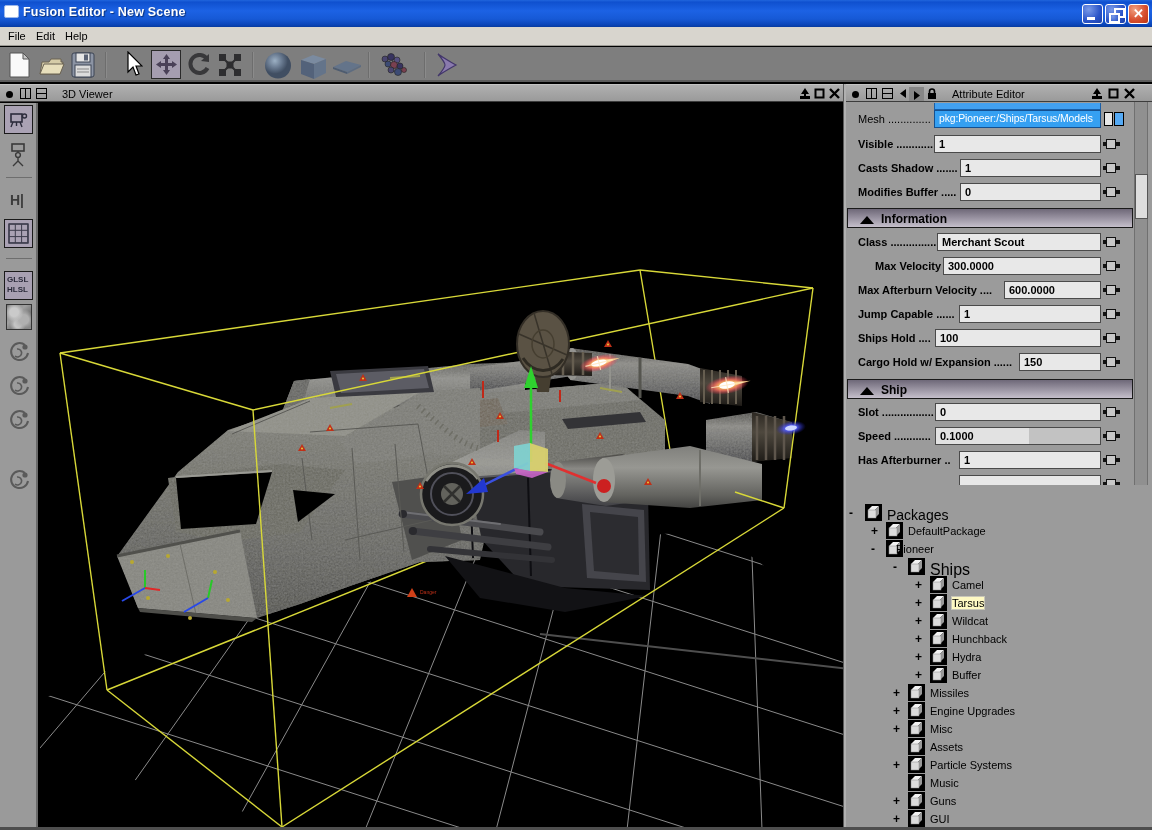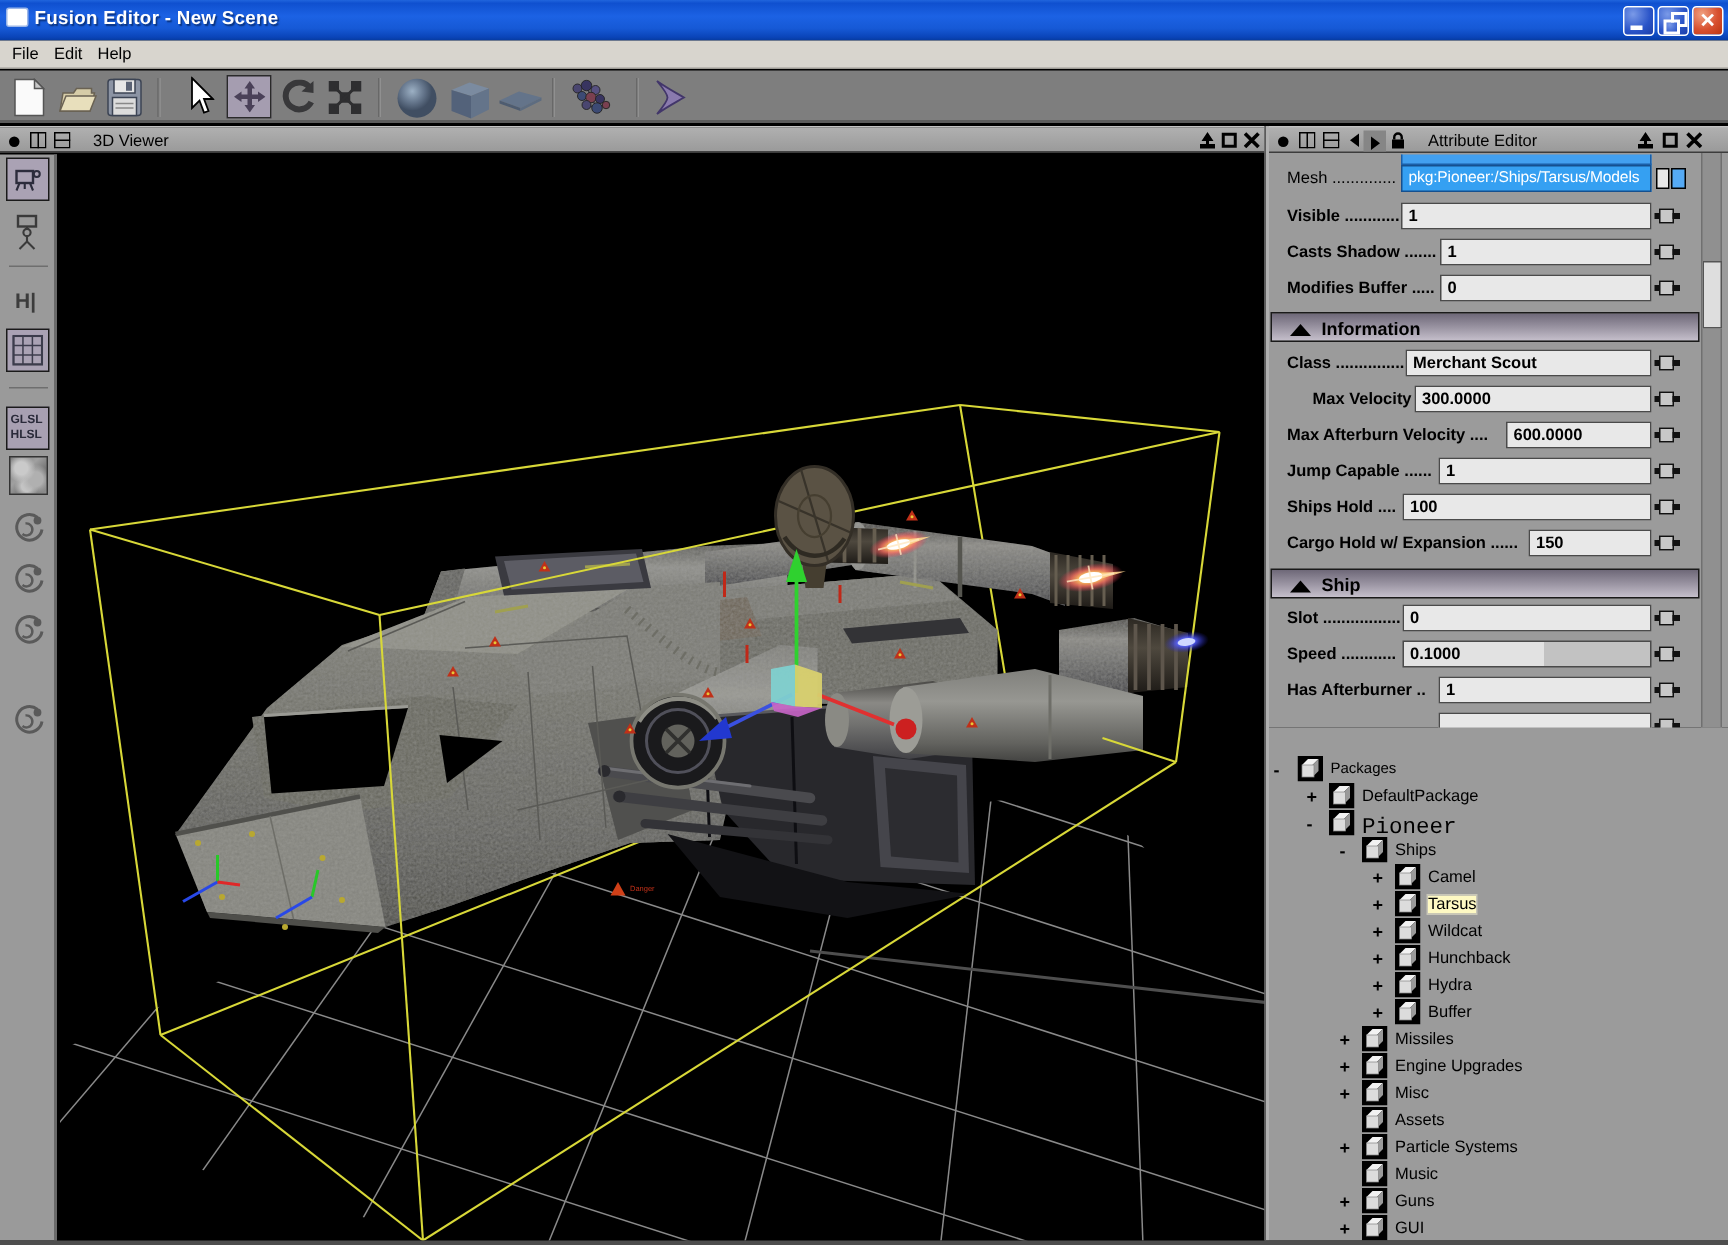--- a/index.html
+++ b/index.html
@@ -635,45 +635,45 @@
 <div class="abs" style="left:289px;top:90px;width:13px;height:45px;background:#dedede;border:1px solid #555"></div>
   </div>
 <div class="abs" id="assetpanel">
 <div class="pm" style="left:3px;top:21px">-</div>
 <svg class="abs" style="left:19px;top:19px" width="17" height="17">
       <rect width="17" height="17" fill="#000"></rect>
       <polygon points="3,6 7,2 14,2 10,6" fill="#f2f2f2"></polygon>
       <polygon points="10,6 14,2 14,10 10,14" fill="#9a9a9a"></polygon>
       <rect x="3" y="6" width="8" height="8" fill="#dcdcdc" stroke="#888" stroke-width="0.5"></rect>
     </svg>
-<div style="left:41px;top:22px;position:absolute;font-size:10px;">Packages</div>
+<div style="left:41px;top:22px;position:absolute;font-size:14px;">Packages</div>
 <div class="pm" style="left:25px;top:39px">+</div>
 <svg class="abs" style="left:40px;top:37px" width="17" height="17">
       <rect width="17" height="17" fill="#000"></rect>
       <polygon points="3,6 7,2 14,2 10,6" fill="#f2f2f2"></polygon>
       <polygon points="10,6 14,2 14,10 10,14" fill="#9a9a9a"></polygon>
       <rect x="3" y="6" width="8" height="8" fill="#dcdcdc" stroke="#888" stroke-width="0.5"></rect>
     </svg>
 <div style="left:62px;top:40px;position:absolute;font-size:11px;">DefaultPackage</div>
 <div class="pm" style="left:25px;top:57px">-</div>
 <svg class="abs" style="left:40px;top:55px" width="17" height="17">
       <rect width="17" height="17" fill="#000"></rect>
       <polygon points="3,6 7,2 14,2 10,6" fill="#f2f2f2"></polygon>
       <polygon points="10,6 14,2 14,10 10,14" fill="#9a9a9a"></polygon>
       <rect x="3" y="6" width="8" height="8" fill="#dcdcdc" stroke="#888" stroke-width="0.5"></rect>
     </svg>
-<div style="left:62px;top:58px;position:absolute;font-size:15px;font-family:Liberation Mono, monospace;">Pioneer</div>
+<div style="left:50px;top:58px;position:absolute;font-size:11px;">Pioneer</div>
 <div class="pm" style="left:47px;top:75px">-</div>
 <svg class="abs" style="left:62px;top:73px" width="17" height="17">
       <rect width="17" height="17" fill="#000"></rect>
       <polygon points="3,6 7,2 14,2 10,6" fill="#f2f2f2"></polygon>
       <polygon points="10,6 14,2 14,10 10,14" fill="#9a9a9a"></polygon>
       <rect x="3" y="6" width="8" height="8" fill="#dcdcdc" stroke="#888" stroke-width="0.5"></rect>
     </svg>
-<div style="left:84px;top:76px;position:absolute;font-size:11px;">Ships</div>
+<div style="left:84px;top:76px;position:absolute;font-size:16px;">Ships</div>
 <div class="pm" style="left:69px;top:93px">+</div>
 <svg class="abs" style="left:84px;top:91px" width="17" height="17">
       <rect width="17" height="17" fill="#000"></rect>
       <polygon points="3,6 7,2 14,2 10,6" fill="#f2f2f2"></polygon>
       <polygon points="10,6 14,2 14,10 10,14" fill="#9a9a9a"></polygon>
       <rect x="3" y="6" width="8" height="8" fill="#dcdcdc" stroke="#888" stroke-width="0.5"></rect>
     </svg>
 <div style="left:106px;top:94px;position:absolute;font-size:11px;">Camel</div>
 <div class="pm" style="left:69px;top:111px">+</div>
 <svg class="abs" style="left:84px;top:109px" width="17" height="17">

